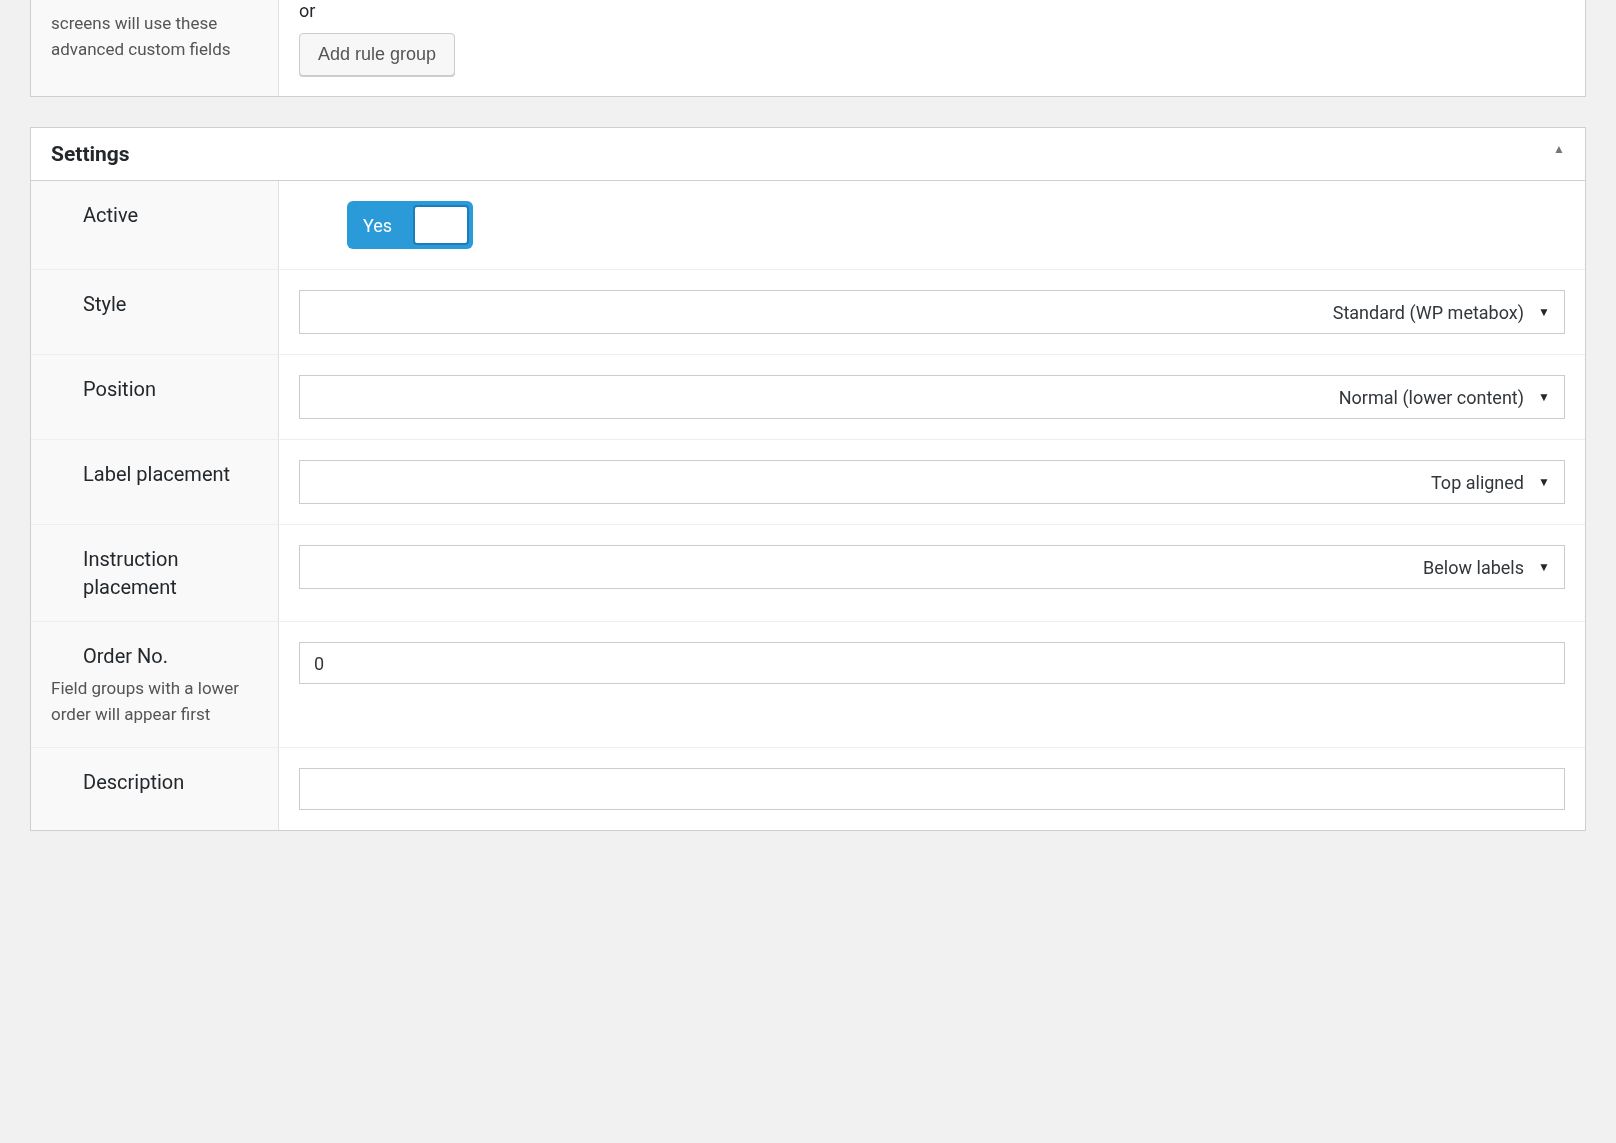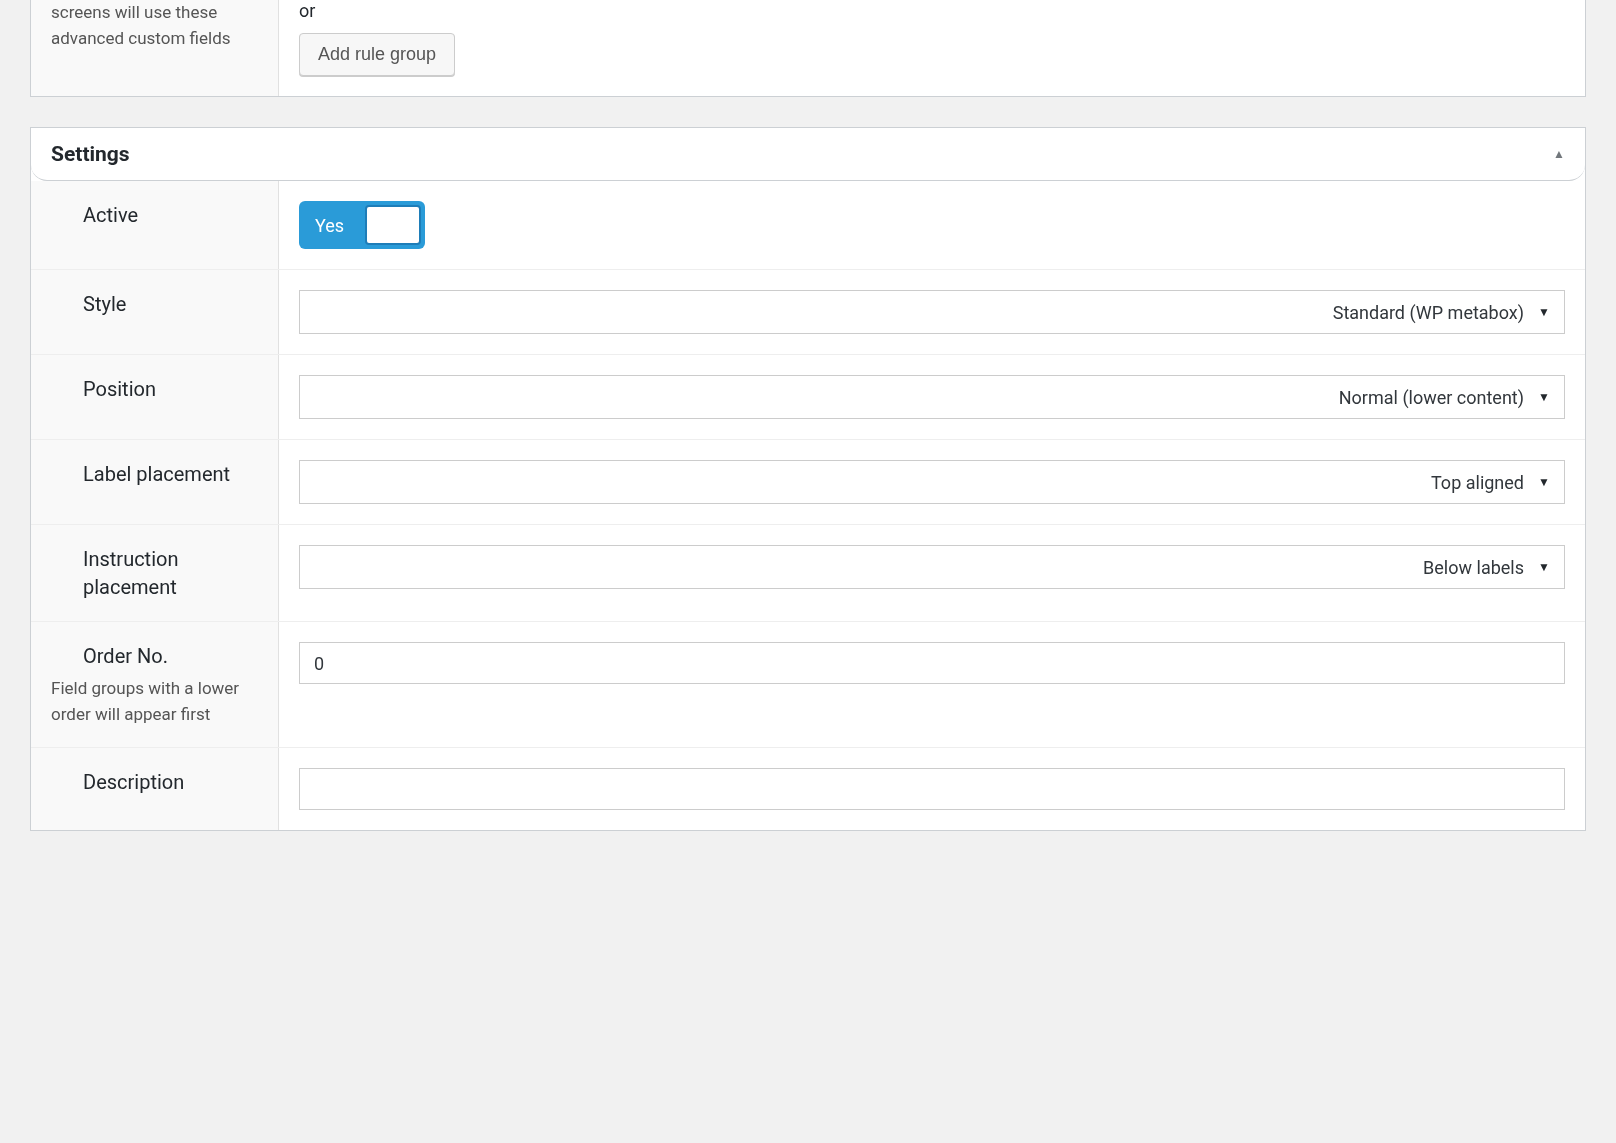--- a/index.html
+++ b/index.html
@@ -11,24 +11,23 @@
     padding: 0 30px;
   }
   .panel {
     background: #fff;
     border: 1px solid #ccd0d4;
     margin-bottom: 30px;
   }
   .panel-header {
     display: flex;
     justify-content: space-between;
-    align-items: center;
+    align-items: flex-start;
     padding: 14px 20px;
     border-bottom: 1px solid #ccd0d4;
-    border-radius: 16px;
   }
   .panel-header h2 {
     font-size: 21px;
     font-weight: 700;
     color: #23282d;
   }
   .panel-header .caret {
     font-size: 12px;
     color: #72777c;
   }
@@ -59,21 +58,21 @@
     margin-top: 6px;
   }
   .row-field {
     flex: 1;
     padding: 20px;
   }
   .top-row .row-label {
     padding-top: 0;
   }
   .top-row .row-label .label-desc {
-    margin-top: 0;
+    margin-top: 11px;
   }
   .or-text {
     font-size: 18px;
     color: #23282d;
     margin-bottom: 12px;
   }
   .btn {
     display: inline-block;
     padding: 10px 18px;
     font-size: 18px;
@@ -88,20 +87,21 @@
   .toggle {
     display: inline-flex;
     align-items: center;
     background: #2a9bd8;
     border-radius: 6px;
     padding: 4px;
     cursor: pointer;
     height: 48px;
     width: 126px;
     position: relative;
+    margin-left: 48px;
   }
   .toggle .toggle-label {
     color: #fff;
     font-size: 18px;
     padding: 0 12px;
   }
   .toggle .toggle-handle {
     background: #fff;
     border: 2px solid #1e7db8;
     border-radius: 4px;

